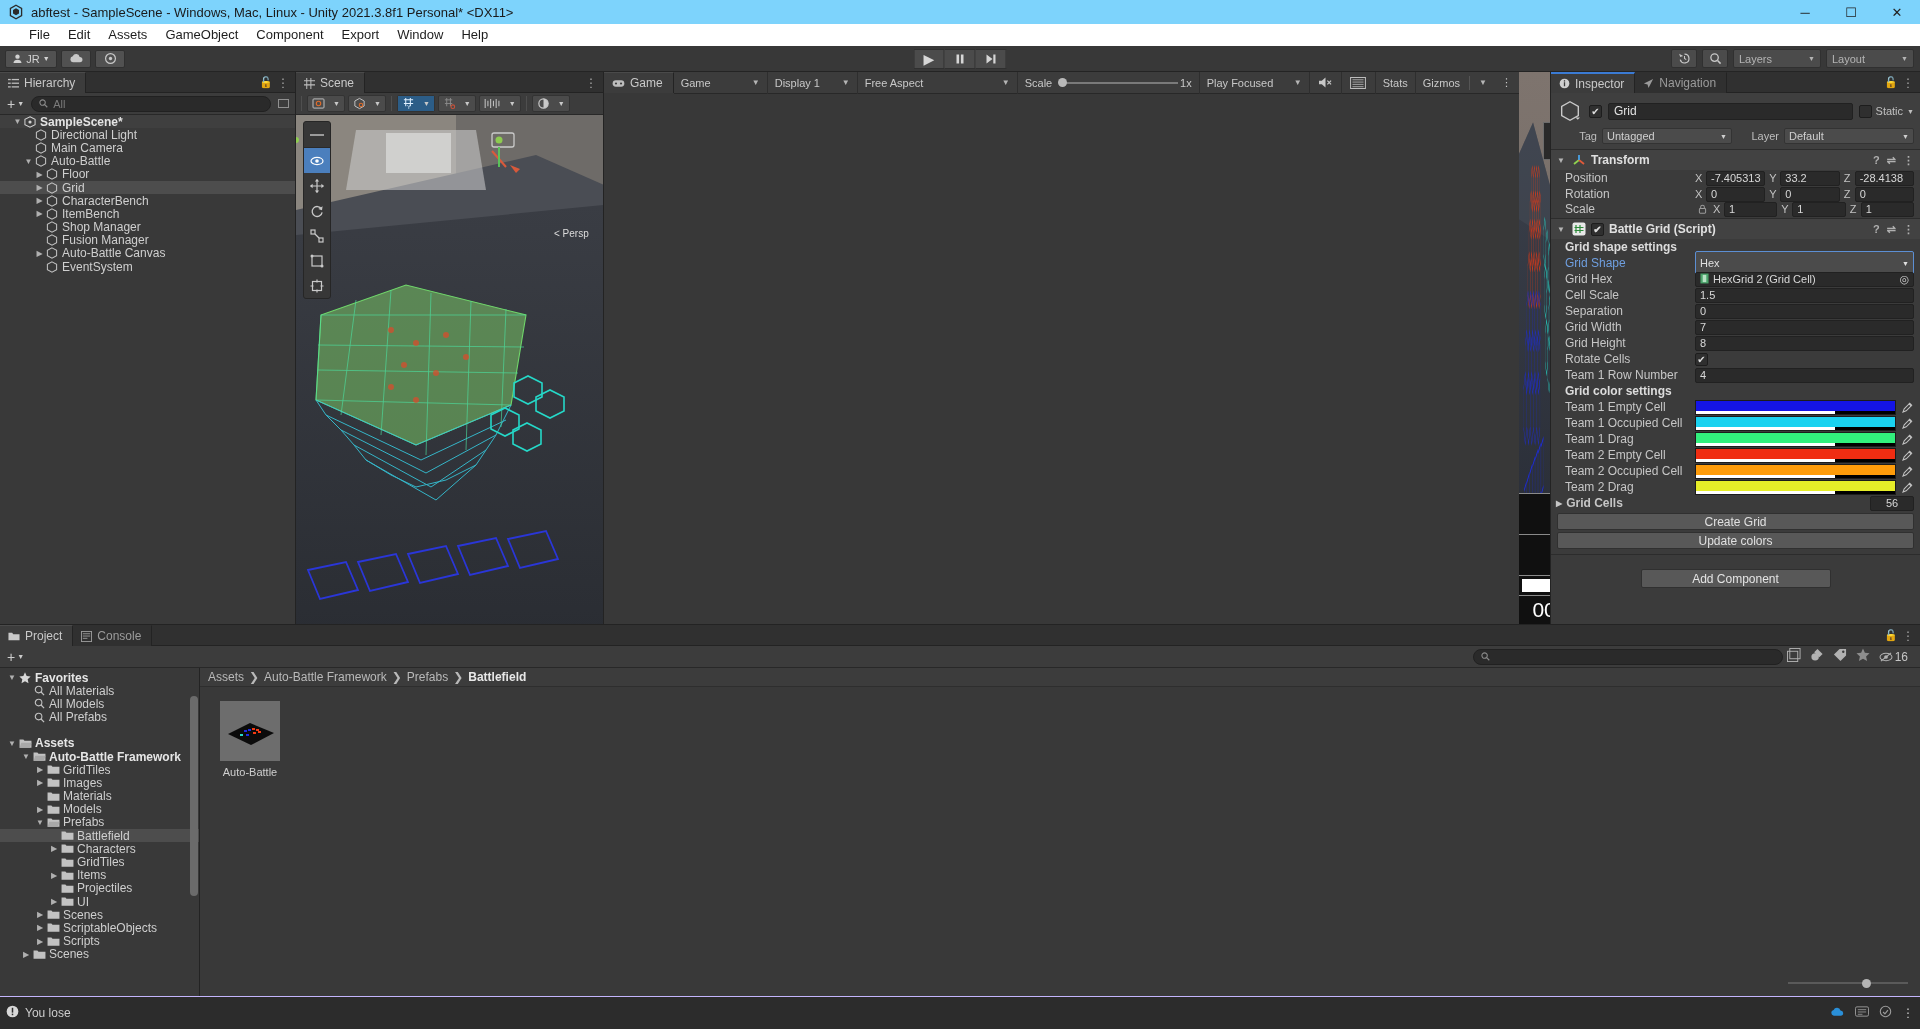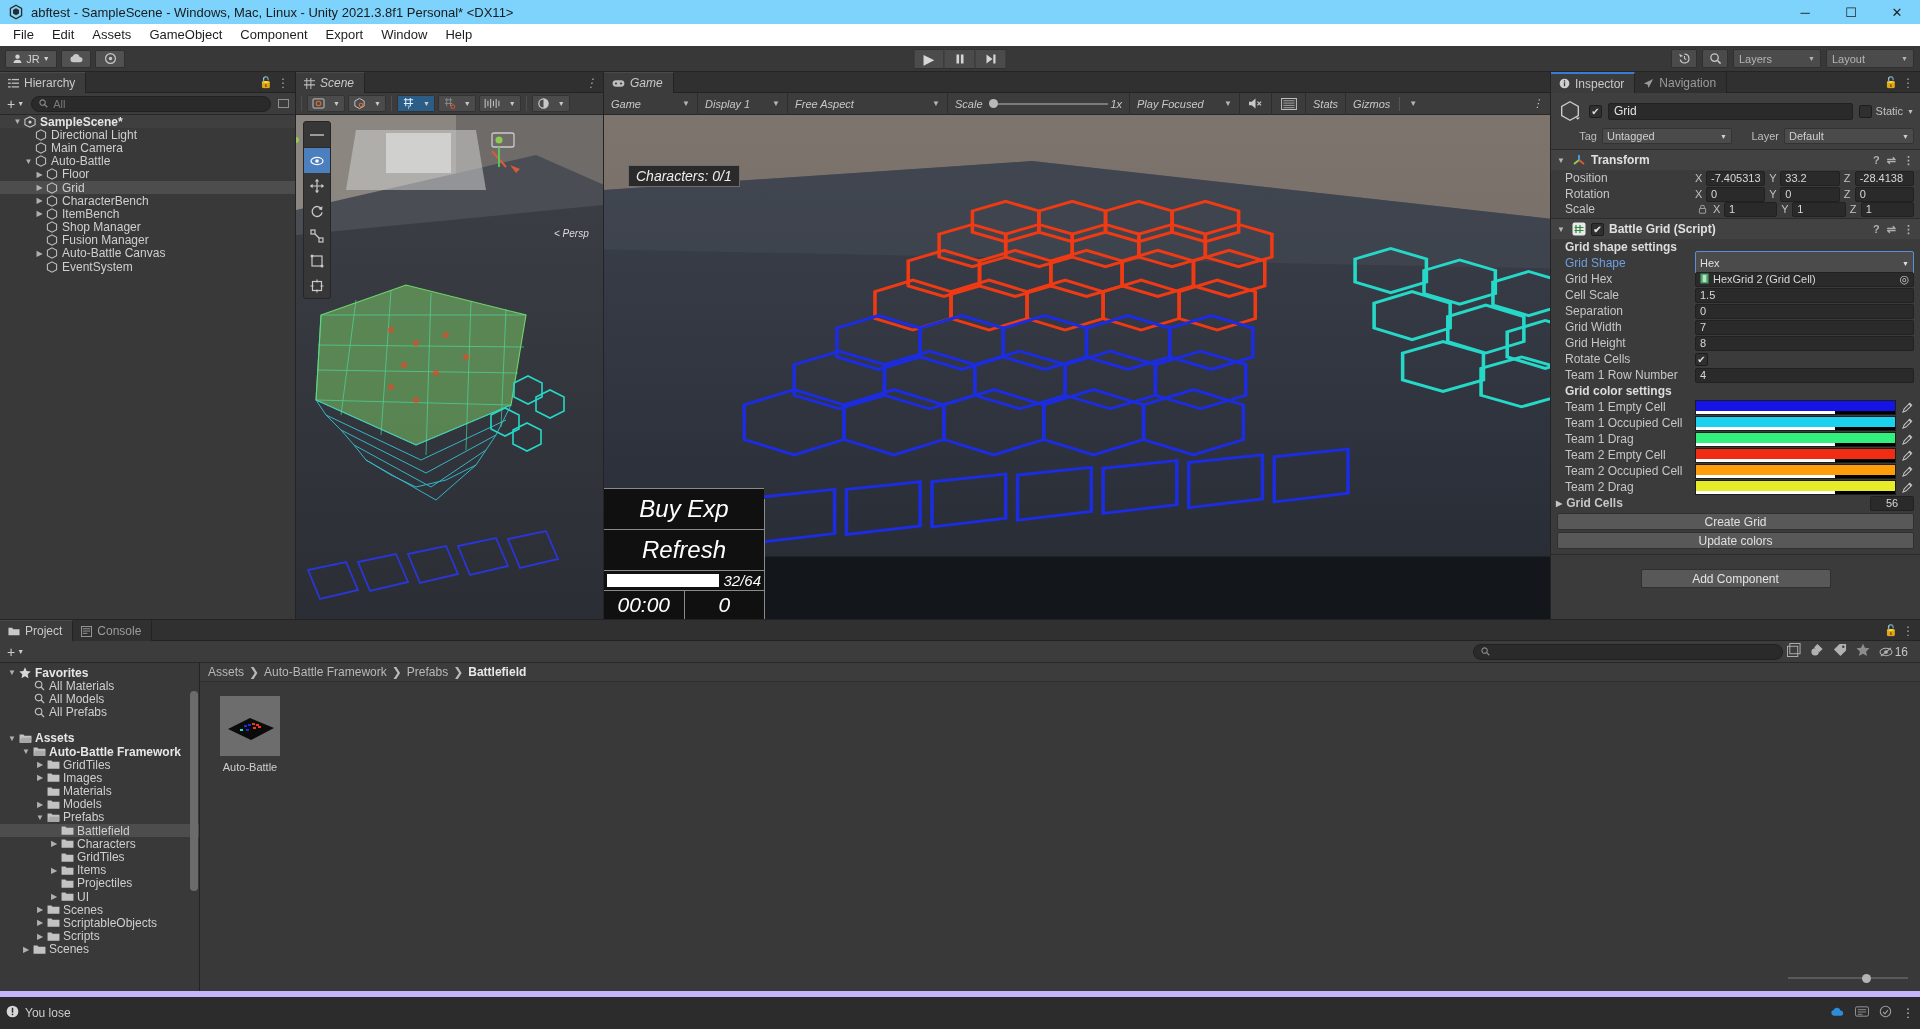--- a/index.html
+++ b/index.html
@@ -11,21 +11,21 @@
   .titlebar { height:24px; background:#7dd3fc; display:flex; align-items:center;
     color:#1a1a1a; font-size:13px; flex:0 0 24px; }
   .titlebar .u-logo { width:16px; height:16px; margin:0 7px 0 8px; flex:0 0 16px; }
   .titlebar .t-text { white-space:nowrap; }
   .winbtns { margin-left:auto; display:flex; height:24px; }
   .winbtn { width:46px; height:24px; display:flex; align-items:center; justify-content:center;
     color:#222; font-size:13px; }
 
   
   .menubar { height:22px; background:#ffffff; display:flex; align-items:center;
-    color:#1d1d1d; font-size:13px; flex:0 0 22px; padding-left:4px; }
+    color:#1d1d1d; font-size:13px; flex:0 0 22px; padding-left:20px; }
   .menubar .mi { padding:0 9px; line-height:22px; height:22px; }
 
   
   .utoolbar { height:26px; background:#383838; border-bottom:1px solid #242424;
     display:flex; align-items:center; flex:0 0 26px; position:relative; }
   .tb-left { display:flex; align-items:center; gap:4px; padding-left:5px; }
   .tb-btn { height:18px; background:#515151; border:1px solid #303030; border-radius:2px;
     display:flex; align-items:center; justify-content:center; padding:0 5px; gap:3px;
     font-size:11px; color:#d2d2d2; }
   .tb-center { position:absolute; left:50%; transform:translateX(-50%); display:flex; }
@@ -35,21 +35,21 @@
   .tb-right { margin-left:auto; display:flex; align-items:center; gap:5px; padding-right:6px; }
   .tb-drop { height:19px; min-width:78px; background:#4b4b4b; border:1px solid #303030;
     border-radius:2px; display:flex; align-items:center; justify-content:space-between;
     padding:0 5px; font-size:11px; color:#b4b4b4; }
   .sq-btn { width:26px; height:19px; background:#4b4b4b; border:1px solid #303030;
     border-radius:2px; display:flex; align-items:center; justify-content:center; }
 
   
   .workarea { flex:1 1 auto; display:flex; background:#383838; min-height:0; }
   .col-left { width:296px; flex:0 0 296px; display:flex; flex-direction:column; }
-  .col-mid { flex:1 1 auto; display:flex; flex-direction:column; min-width:0;font-style:italic; }
+  .col-mid { flex:1 1 auto; display:flex; flex-direction:column; min-width:0; }
   .col-right { width:370px; flex:0 0 370px; display:flex; flex-direction:column;
      border-left:1px solid #232323; }
 
   
   .panel { background:#393939; display:flex; flex-direction:column; min-height:0; }
   .tabrow { height:21px; background:#383838; display:flex; align-items:flex-end;
      position:relative; flex:0 0 21px; }
   .tab { height:21px; background:#3c3c3c; display:flex; align-items:center; gap:5px;
      padding:0 10px 0 8px; font-size:12px; color:#c9c9c9; border-top:1px solid #4a4a4a;
      border-right:1px solid #232323; }
@@ -73,21 +73,21 @@
   .hrow.selected { background:#4d4d4d; }
   .hrow.scene { background:#3f3f3f; }
   .tri { width:11px; flex:0 0 11px; text-align:center; font-size:8px; color:#b0b0b0; }
   .tri.empty { visibility:hidden; }
   .go-ic { width:14px; flex:0 0 14px; margin-right:3px; display:flex; align-items:center; justify-content:center; }
 
   
   .scene-row { flex:1 1 auto; display:flex; min-height:0; }
   .scene-panel { width:308px; flex:0 0 308px; display:flex; flex-direction:column;
      border-right:1px solid #232323; }
-  .game-panel { flex:1 1 auto; display:flex; flex-direction:column; min-width:0; }
+  .game-panel { flex:1 1 auto; display:flex; min-width:0; }
   .sv-toolbar { height:22px; background:#3c3c3c; display:flex; align-items:center;
      gap:3px; padding:0 3px; border-bottom:1px solid #282828; flex:0 0 22px; overflow:hidden;}
   .sv-grp { display:flex; align-items:center; background:#4b4b4b; border:1px solid #333;
      border-radius:2px; height:17px; }
   .sv-grp .cell { padding:0 4px; height:100%; display:flex; align-items:center; justify-content:center;
      font-size:10px; color:#c8c8c8; }
   .sv-grp .cell.on { background:#2c5d87; }
   .sv-sep { width:1px; height:15px; background:#4f4f4f; margin:0 2px; }
   .scene-canvas { flex:1 1 auto; position:relative; overflow:hidden; background:#2b2b2b; }
 
@@ -182,21 +182,21 @@
   .zs-track { width:100%; height:2px; background:#5a5a5a; }
   .zs-knob { position:absolute; left:74px; width:9px; height:9px; border-radius:50%; background:#b4b4b4; }
   .prow { height:13.2px; display:flex; align-items:center; font-size:12px; color:#cfcfcf; white-space:nowrap; }
   .prow.selected { background:#4d4d4d; }
   .ft { width:12px; flex:0 0 12px; text-align:center; font-size:8px; color:#b0b0b0; }
   .ft.empty { visibility:hidden; }
   .fi { width:14px; flex:0 0 14px; margin-right:3px; display:flex; align-items:center; justify-content:center; }
 
   
   .statusbar { height:20px; flex:0 0 20px; background:#2c2c2c; display:flex; align-items:center;
-     padding:16px 6px; gap:6px; font-size:12px; color:#cdcdcd; border-top:6px solid #c4b5fd; }
+     padding:16px 6px; gap:6px; font-size:12px; color:#cdcdcd; border-top:1px solid #c4b5fd; }
   .status-icons { margin-left:auto; display:flex; align-items:center; gap:10px; }
 
   .scrollbar-v { position:absolute; right:1px; top:4px; width:8px; bottom:4px; }
   .sb-thumb { position:absolute; left:0; width:8px; background:#6b6b6b; border-radius:4px; }
 
   
   .hud-chars { position:absolute; left:24px; top:50px; background:#2a2a2a; border:1px solid #6c6c6c;
      color:#ededed; font-size:14px; padding:2px 7px; }
   .hud-panel { position:absolute; left:0; bottom:0; width:160px; border-top:1px solid #8a8a8a;
      background:#101010; }

